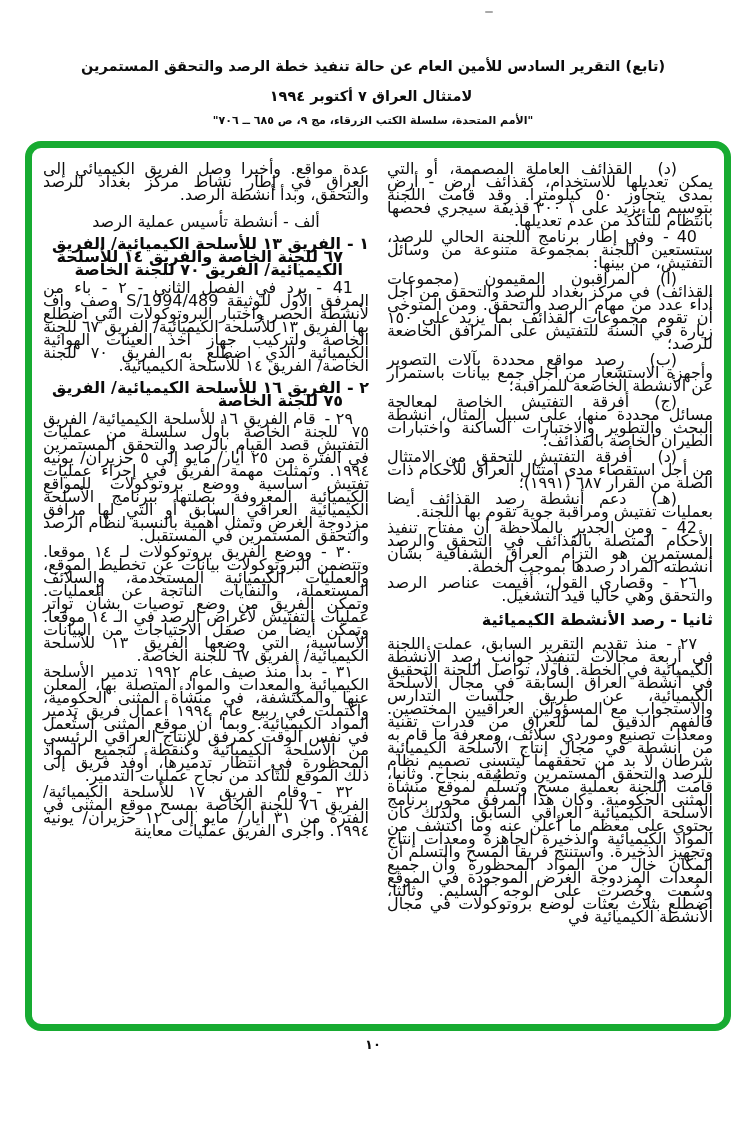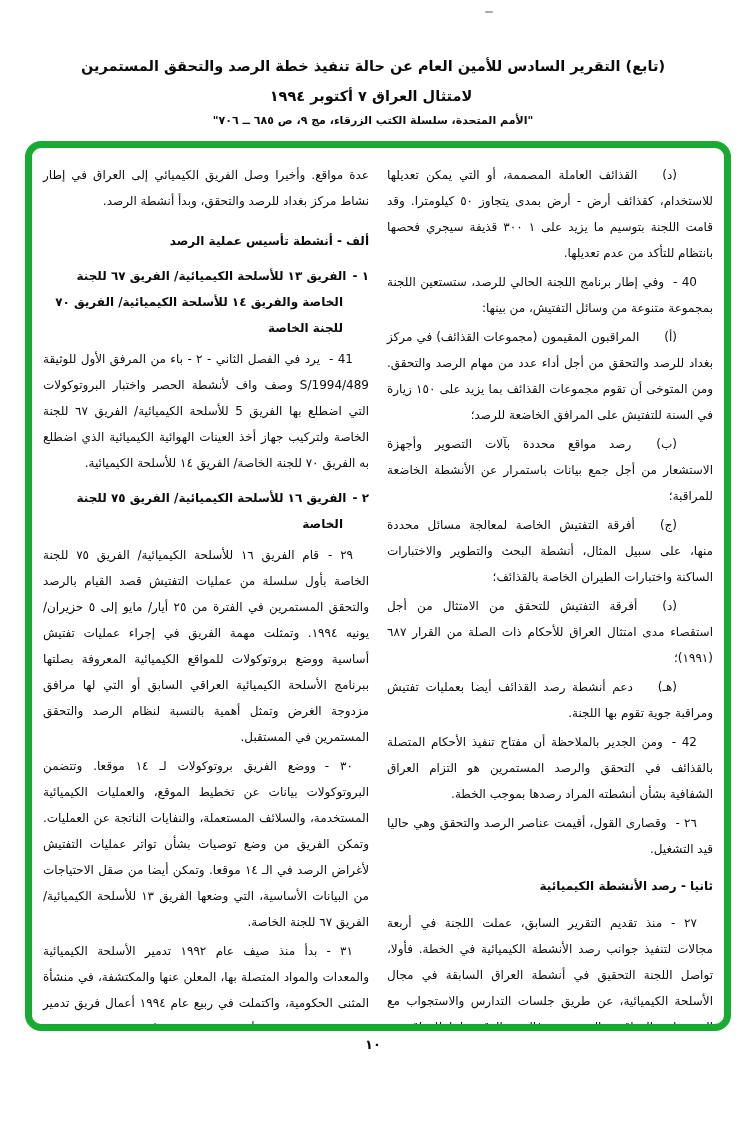--- a/index.html
+++ b/index.html
@@ -15,30 +15,30 @@
   .hline3{font-size:11px;line-height:14px;margin:0;}
   
   .artifact{position:absolute;top:11px;left:485px;width:8px;height:2px;background:#a9a9a9;border-radius:1px;}
   
   .green-box{
     position:absolute;top:141px;left:25px;width:706px;height:890px;
     box-sizing:border-box;border:7px solid #17ab31;border-radius:16px;
     padding:14px 11px 8px 11px;overflow:hidden;background:#fff;
   }
   .columns{display:flex;gap:18px;height:100%;}
-  .col{flex:1 1 0;min-width:0;font-size:12px;line-height:26px;text-align:justify;}
+  .col{flex:1 1 0;min-width:0;font-size:16px;line-height:13px;text-align:justify;}
   
   .para{margin:0 0 3px 0;}
   .plain{text-indent:0;}
   .numbered{text-indent:16px;}
   .numbered .marker{margin-left:9px;white-space:nowrap;}
   .lettered{text-indent:36px;}
   .lettered .marker{margin-left:25px;white-space:nowrap;}
   .section-heading{font-weight:bold;text-align:right;margin:11px 0 11px 0;text-indent:0;}
-  .alpha-heading{font-weight:bold;text-align:right;margin:14px 0 5px 0;text-indent:0;}
+  .alpha-heading{font-weight:normal;text-align:center;margin:14px 0 5px 0;text-indent:0;}
   .sub-heading{font-weight:bold;margin:9px 0 5px 0;padding-right:26px;text-indent:-26px;text-align:right;}
   .sub-heading .marker{margin-left:6px;white-space:nowrap;}
   
   .page-number{position:absolute;top:1037px;left:0;right:0;text-align:center;font-size:13px;font-weight:bold;}
 </style>
 </head>
 <body style="color: rgb(12, 12, 12);">
 
 <div class="artifact"></div>
 
@@ -60,21 +60,21 @@
         <div class="para lettered"><span class="marker">(هـ)</span><span class="body-text">دعم أنشطة رصد القذائف أيضا بعمليات تفتيش ومراقبة جوية تقوم بها اللجنة.</span></div>
         <div class="para numbered"><span class="marker">42 -</span><span class="body-text">ومن الجدير بالملاحظة أن مفتاح تنفيذ الأحكام المتصلة بالقذائف في التحقق والرصد المستمرين هو التزام العراق الشفافية بشأن أنشطته المراد رصدها بموجب الخطة.</span></div>
         <div class="para numbered"><span class="marker">٢٦ -</span><span class="body-text">وقصارى القول، أقيمت عناصر الرصد والتحقق وهي حاليا قيد التشغيل.</span></div>
         <div class="para section-heading"><span class="body-text">ثانيا - رصد الأنشطة الكيميائية</span></div>
         <div class="para numbered"><span class="marker">٢٧ -</span><span class="body-text">منذ تقديم التقرير السابق، عملت اللجنة في أربعة مجالات لتنفيذ جوانب رصد الأنشطة الكيميائية في الخطة. فأولا، تواصل اللجنة التحقيق في أنشطة العراق السابقة في مجال الأسلحة الكيميائية، عن طريق جلسات التدارس والاستجواب مع المسؤولين العراقيين المختصين. فالفهم الدقيق لما للعراق من قدرات تقنية ومعدات تصنيع وموردي سلائف، ومعرفة ما قام به من أنشطة في مجال إنتاج الأسلحة الكيميائية شرطان لا بد من تحققهما ليتسنى تصميم نظام للرصد والتحقق المستمرين وتطبيقه بنجاح. وثانيا، قامت اللجنة بعملية مسح وتسلُّم لموقع منشأة المثنى الحكومية. وكان هذا المرفق محور برنامج الأسلحة الكيميائية العراقي السابق. ولذلك كان يحتوي على معظم ما أعلن عنه وما اكتشف من المواد الكيميائية والذخيرة الجاهزة ومعدات إنتاج وتجهيز الذخيرة. واستنتج فريقا المسح والتسلم أن المكان خال من المواد المحظورة وأن جميع المعدات المزدوجة الغرض الموجودة في الموقع وسُمت وحُصرت على الوجه السليم. وثالثا، اضطُلع بثلاث بعثات لوضع بروتوكولات في مجال الأنشطة الكيميائية في</span></div>
       </div>
     <div class="col" id="col-left">
         <div class="para plain"><span class="body-text">عدة مواقع. وأخيرا وصل الفريق الكيميائي إلى العراق في إطار نشاط مركز بغداد للرصد والتحقق، وبدأ أنشطة الرصد.</span></div>
         <div class="para alpha-heading"><span class="body-text">ألف - أنشطة تأسيس عملية الرصد</span></div>
         <div class="para sub-heading"><span class="marker">١ -</span><span class="body-text">الفريق ١٣ للأسلحة الكيميائية/ الفريق ٦٧ للجنة الخاصة والفريق ١٤ للأسلحة الكيميائية/ الفريق ٧٠ للجنة الخاصة</span></div>
-        <div class="para numbered"><span class="marker">41 -</span><span class="body-text">يرد في الفصل الثاني - ٢ - باء من المرفق الأول للوثيقة S/1994/489 وصف واف لأنشطة الحصر واختبار البروتوكولات التي اضطلع بها الفريق 5 للأسلحة الكيميائية/ الفريق ٦٧ للجنة الخاصة ولتركيب جهاز أخذ العينات الهوائية الكيميائية الذي اضطلع به الفريق ٧٠ للجنة الخاصة/ الفريق ١٤ للأسلحة الكيميائية.</span></div>
+        <div class="para numbered"><span class="marker">41 -</span><span class="body-text">يرد في الفصل الثاني - ٢ - باء من المرفق الأول للوثيقة S/1994/489 وصف واف لأنشطة الحصر واختبار البروتوكولات التي اضطلع بها الفريق ١٣ للأسلحة الكيميائية/ الفريق ٦٧ للجنة الخاصة ولتركيب جهاز أخذ العينات الهوائية الكيميائية الذي اضطلع به الفريق ٧٠ للجنة الخاصة/ الفريق ١٤ للأسلحة الكيميائية.</span></div>
         <div class="para sub-heading"><span class="marker">٢ -</span><span class="body-text">الفريق ١٦ للأسلحة الكيميائية/ الفريق ٧٥ للجنة الخاصة</span></div>
         <div class="para numbered"><span class="marker">٢٩ -</span><span class="body-text">قام الفريق ١٦ للأسلحة الكيميائية/ الفريق ٧٥ للجنة الخاصة بأول سلسلة من عمليات التفتيش قصد القيام بالرصد والتحقق المستمرين في الفترة من ٢٥ أيار/ مايو إلى ٥ حزيران/ يونيه ١٩٩٤. وتمثلت مهمة الفريق في إجراء عمليات تفتيش أساسية ووضع بروتوكولات للمواقع الكيميائية المعروفة بصلتها ببرنامج الأسلحة الكيميائية العراقي السابق أو التي لها مرافق مزدوجة الغرض وتمثل أهمية بالنسبة لنظام الرصد والتحقق المستمرين في المستقبل.</span></div>
         <div class="para numbered"><span class="marker">٣٠ -</span><span class="body-text">ووضع الفريق بروتوكولات لـ ١٤ موقعا. وتتضمن البروتوكولات بيانات عن تخطيط الموقع، والعمليات الكيميائية المستخدمة، والسلائف المستعملة، والنفايات الناتجة عن العمليات. وتمكن الفريق من وضع توصيات بشأن تواتر عمليات التفتيش لأغراض الرصد في الـ ١٤ موقعا. وتمكن أيضا من صقل الاحتياجات من البيانات الأساسية، التي وضعها الفريق ١٣ للأسلحة الكيميائية/ الفريق ٦٧ للجنة الخاصة.</span></div>
         <div class="para numbered"><span class="marker">٣١ -</span><span class="body-text">بدأ منذ صيف عام ١٩٩٢ تدمير الأسلحة الكيميائية والمعدات والمواد المتصلة بها، المعلن عنها والمكتشفة، في منشأة المثنى الحكومية، واكتملت في ربيع عام ١٩٩٤ أعمال فريق تدمير المواد الكيميائية. وبما أن موقع المثنى استُعمل في نفس الوقت كمرفق للإنتاج العراقي الرئيسي من الأسلحة الكيميائية وكنقطة لتجميع المواد المحظورة في انتظار تدميرها، أوفد فريق إلى ذلك الموقع للتأكد من نجاح عمليات التدمير.</span></div>
         <div class="para numbered"><span class="marker">٣٢ -</span><span class="body-text">وقام الفريق ١٧ للأسلحة الكيميائية/ الفريق ٧٦ للجنة الخاصة بمسح موقع المثنى في الفترة من ٣١ أيار/ مايو إلى ١٢ حزيران/ يونيه ١٩٩٤. وأجرى الفريق عمليات معاينة</span></div>
       </div>
   </div>
 </div>
 
 <div class="page-number">١٠</div>

